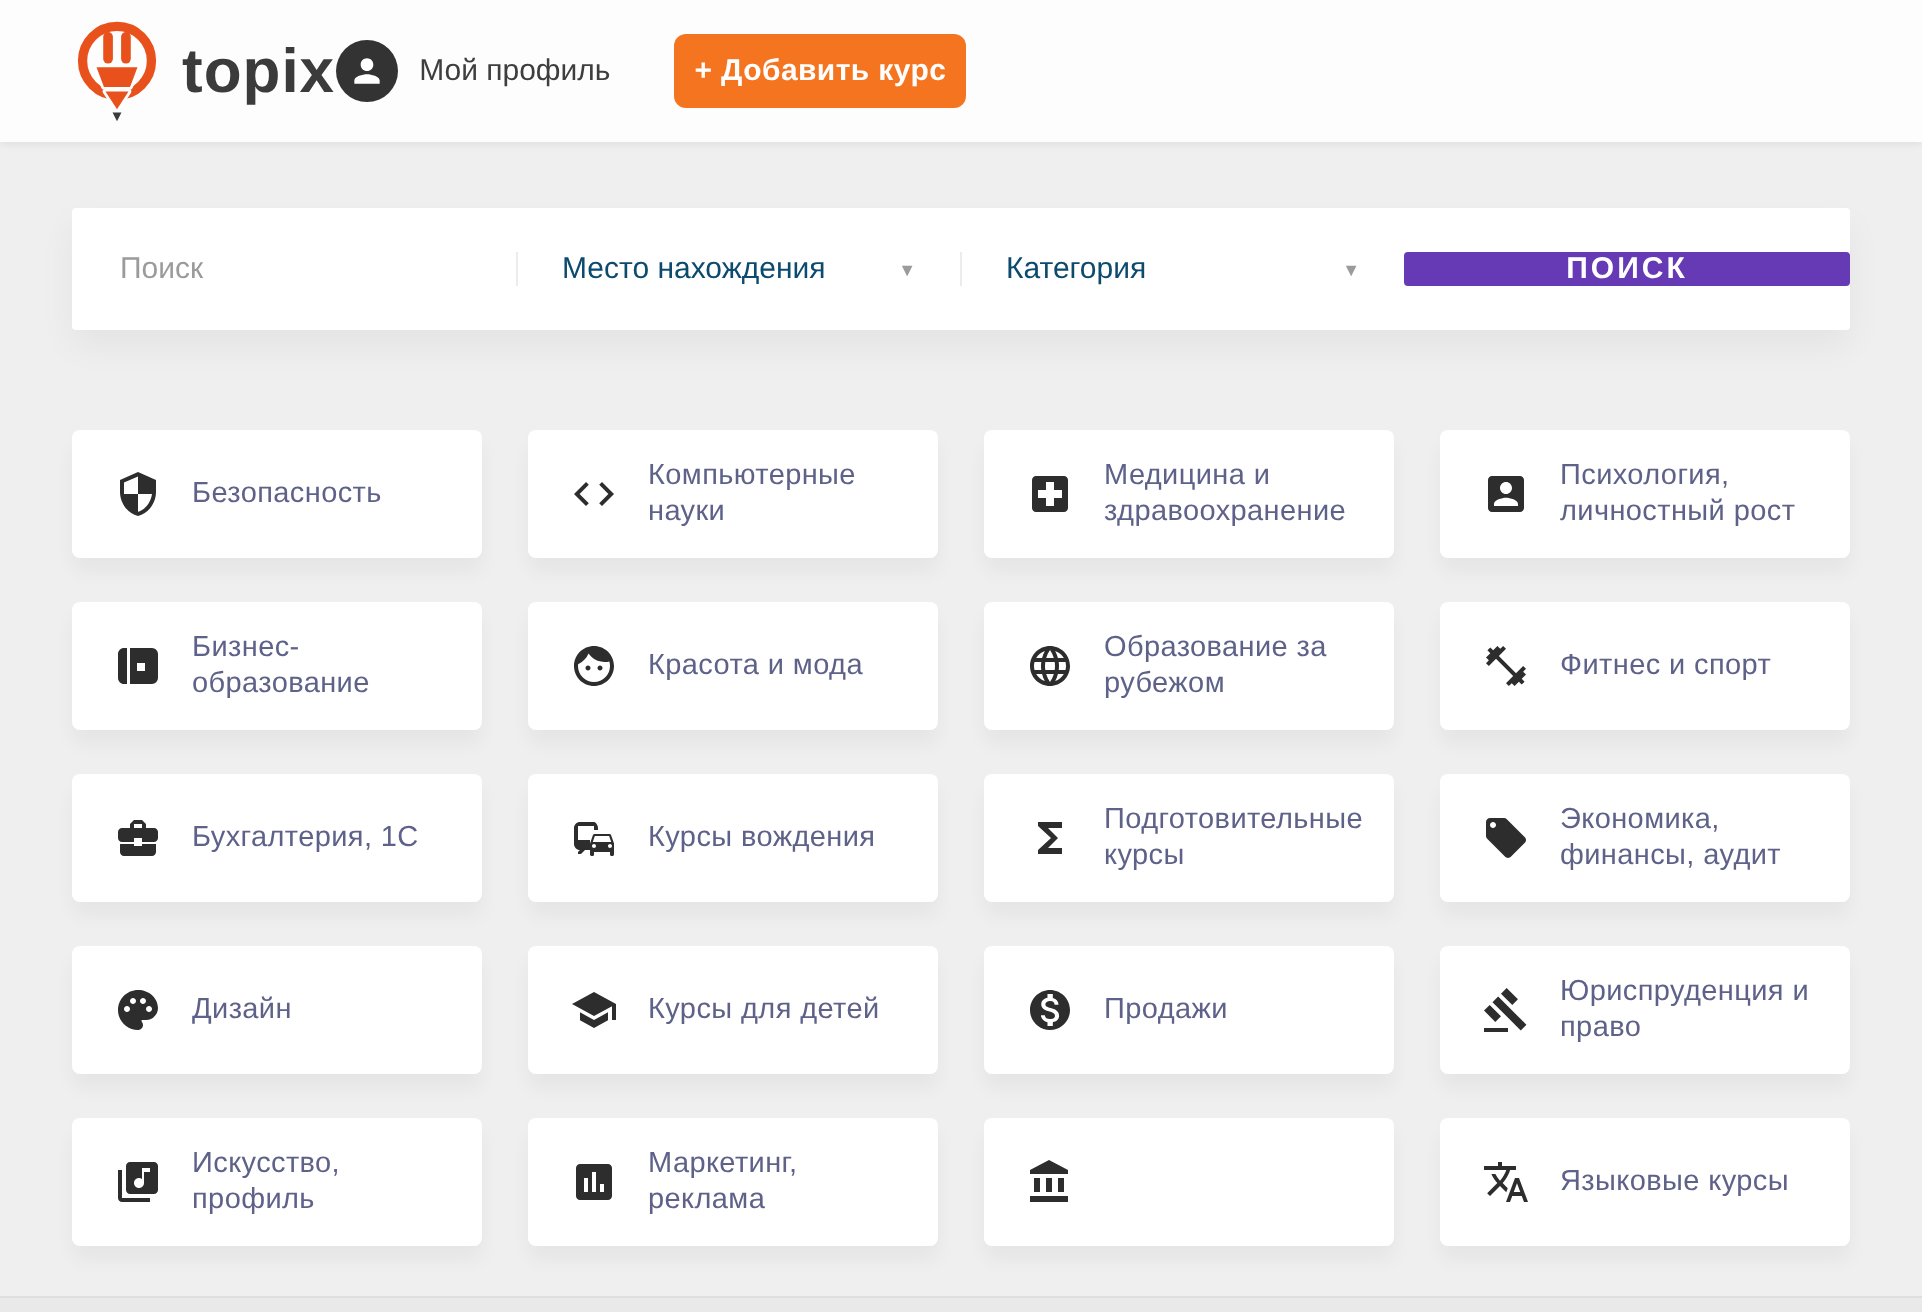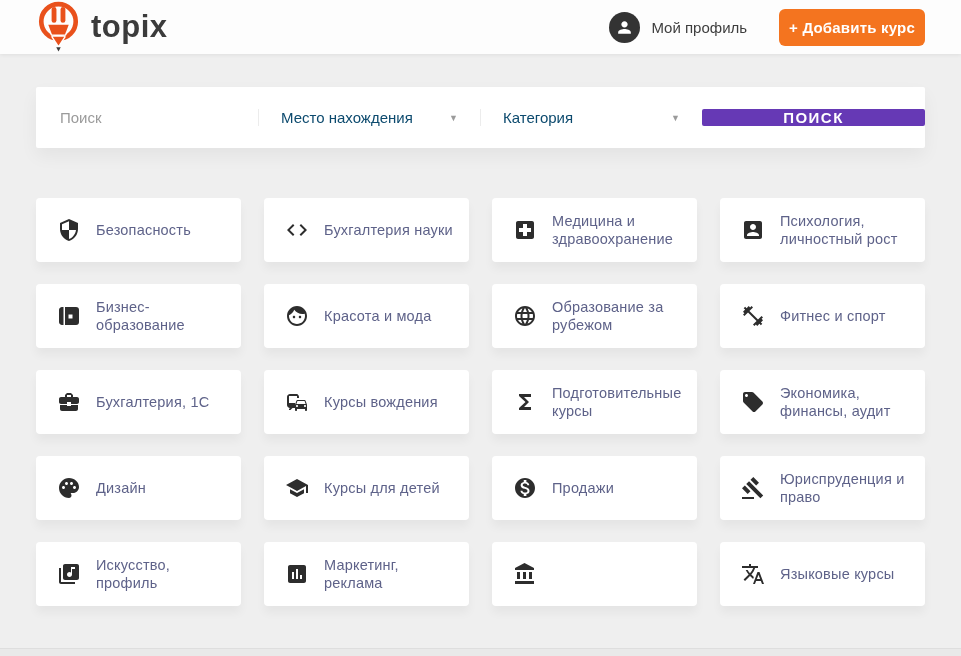--- a/index.html
+++ b/index.html
@@ -4,22 +4,22 @@
 <style>
   * { margin:0; padding:0; box-sizing:border-box; }
   html,body { width:961px; height:656px; overflow:hidden; }
   body {
     font-family:"Liberation Sans", sans-serif;
     background:#efefef;
     position:relative;
   }
   
   .header {
-    height:54px; background:#fdfdfd;
-    display:flex; align-items:center; justify-content:space-between;
+    height:71px; background:#fdfdfd;
+    display:flex; align-items:center; 
     padding:0 36px; box-shadow:0 1px 4px rgba(0,0,0,.07);
     position:relative; z-index:5;
   }
   .logo { display:flex; align-items:center; gap:10px; cursor:pointer; }
   .logo-text { font-size:31px; font-weight:700; color:#3b3b3b; letter-spacing:.5px; }
   .header-right { display:flex; align-items:center; gap:18px; }
   .profile { display:flex; align-items:center; gap:11px; cursor:pointer; }
   .avatar {
     width:31px; height:31px; border-radius:50%; background:#333;
     display:flex; align-items:center; justify-content:center;
@@ -131,21 +131,21 @@
         </svg>
       </span>
     <span class="card-label">Безопасность</span>
   </div>
     <div class="card">
     <span class="card-icon">
         <svg viewBox="0 0 24 24">
           <path fill="currentColor" fill-rule="evenodd" d="M9.4 16.6 4.8 12l4.6-4.6L8 6l-6 6 6 6 1.4-1.4zm5.2 0 4.6-4.6-4.6-4.6L16 6l6 6-6 6-1.4-1.4z"></path>
         </svg>
       </span>
-    <span class="card-label">Бухгалтерия науки</span>
+    <span class="card-label">Компьютерные науки</span>
   </div>
     <div class="card">
     <span class="card-icon">
         <svg viewBox="0 0 24 24">
           <path fill="currentColor" fill-rule="evenodd" d="M19 3H5c-1.1 0-1.99.9-1.99 2L3 19c0 1.1.9 2 2 2h14c1.1 0 2-.9 2-2V5c0-1.1-.9-2-2-2zm-1 11h-4v4h-4v-4H6v-4h4V6h4v4h4v4z"></path>
         </svg>
       </span>
     <span class="card-label">Медицина и здравоохранение</span>
   </div>
     <div class="card">

